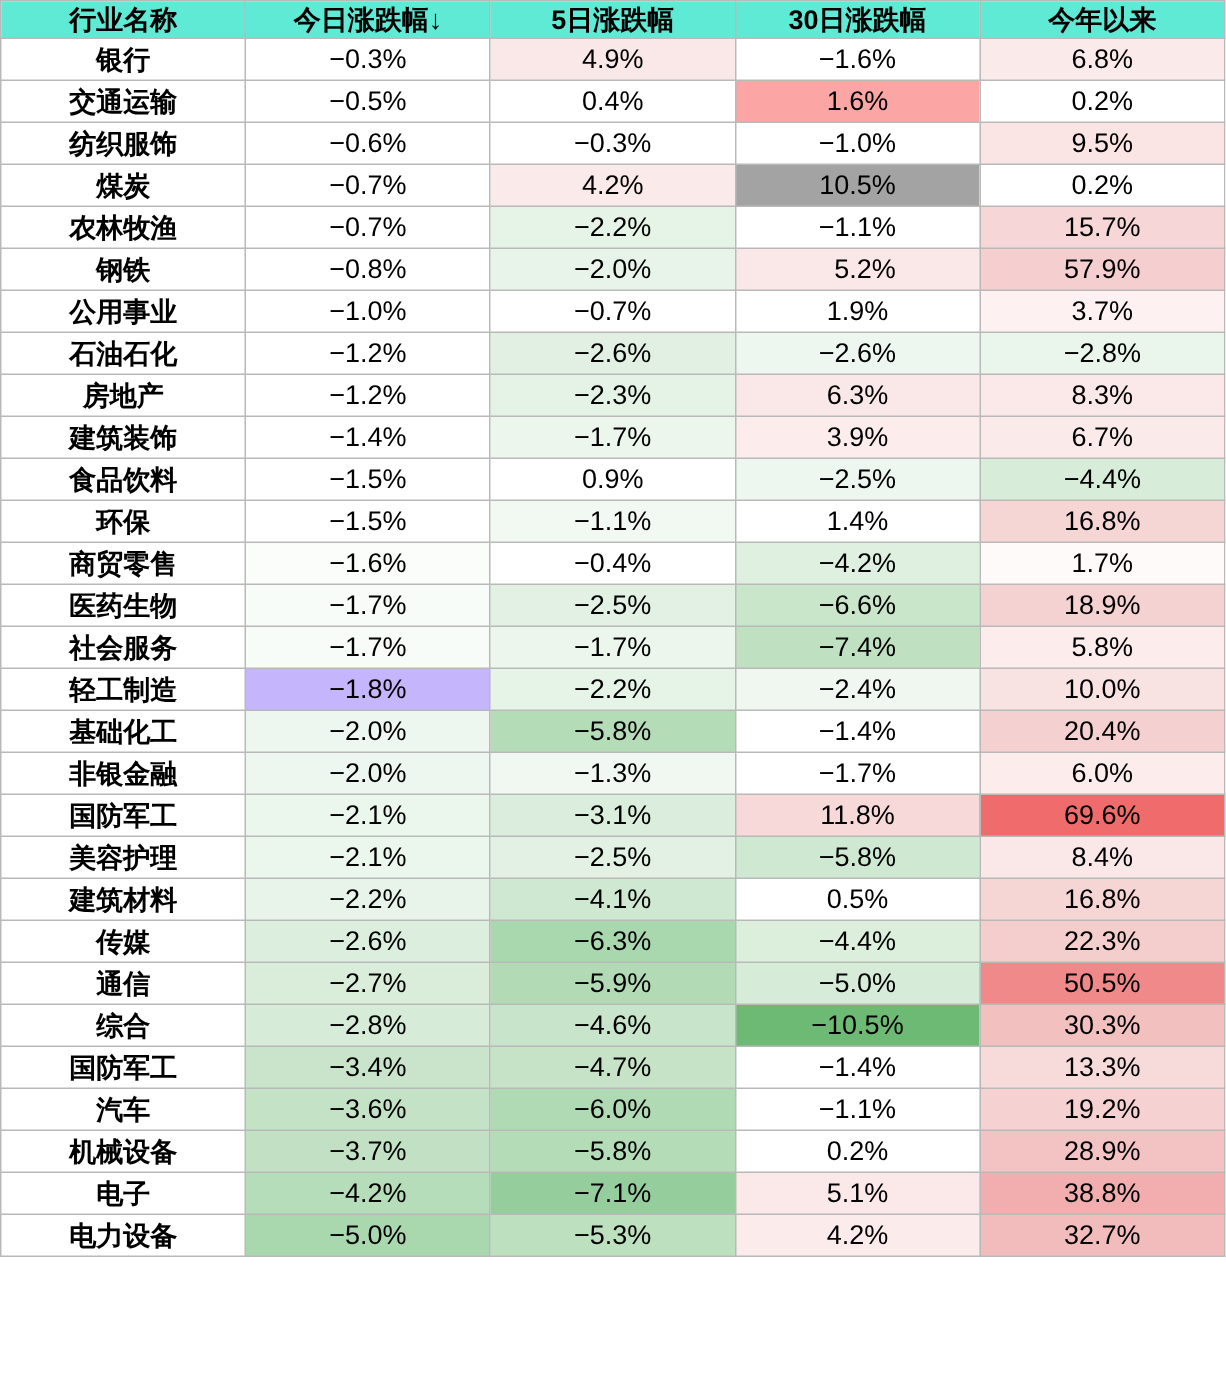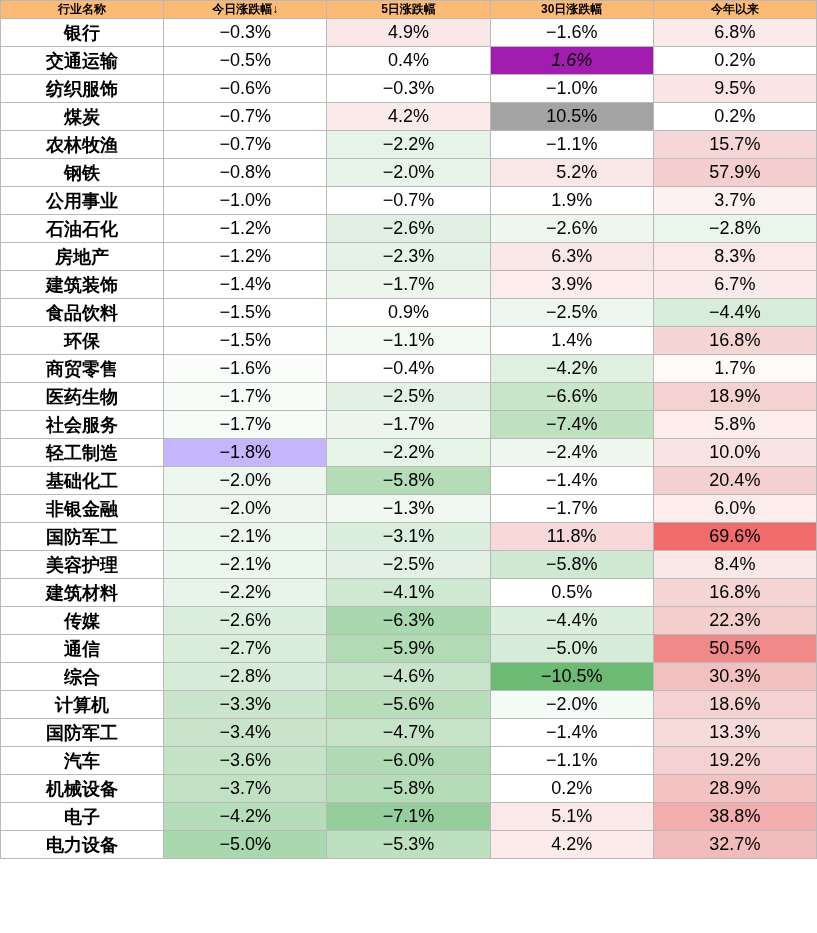--- a/index.html
+++ b/index.html
@@ -23,24 +23,24 @@
   #sector-table th, #sector-table td {
     border: 1px solid #b9b9b9;
     text-align: center;
     vertical-align: middle;
     font-size: 18px;
     height: 28px;
     padding: 0;
     box-sizing: border-box;
   }
   #sector-table thead th {
-    background: #fdba74;
+    background: #5eead4;
     font-weight: bold;
     color: #000;
-    font-size: 12px;
+    font-size: 18px;
     height: 15px;
   }
   #sector-table tbody td.name {
     font-weight: bold;
     color: #000;
   }
   #sector-table tbody td.val {
     color: #000;
     font-weight: normal;
   }
@@ -70,21 +70,21 @@
         <td class="name">银行</td>
         <td class="val" style="background-color: rgb(255, 255, 255);">−0.3%</td>
         <td class="val" style="background-color: rgb(250, 232, 232);">4.9%</td>
         <td class="val" style="background-color: rgb(255, 255, 255);">−1.6%</td>
         <td class="val" style="background-color: rgb(251, 234, 234);">6.8%</td>
       </tr>
       <tr>
         <td class="name">交通运输</td>
         <td class="val" style="background-color: rgb(255, 255, 255);">−0.5%</td>
         <td class="val" style="background-color: rgb(255, 255, 255);">0.4%</td>
-        <td class="val" style="background-color: #a21caf; font-style: italic;">1.6%</td>
+        <td class="val" style="background-color: #fca5a5;">1.6%</td>
         <td class="val" style="background-color: rgb(255, 255, 255);">0.2%</td>
       </tr>
       <tr>
         <td class="name">纺织服饰</td>
         <td class="val" style="background-color: rgb(255, 255, 255);">−0.6%</td>
         <td class="val" style="background-color: rgb(255, 255, 255);">−0.3%</td>
         <td class="val" style="background-color: rgb(255, 255, 255);">−1.0%</td>
         <td class="val" style="background-color: rgb(250, 228, 228);">9.5%</td>
       </tr>
       <tr>
@@ -228,27 +228,20 @@
         <td class="val" style="background-color: rgb(240, 138, 138);">50.5%</td>
       </tr>
       <tr>
         <td class="name">综合</td>
         <td class="val" style="background-color: rgb(214, 236, 216);">−2.8%</td>
         <td class="val" style="background-color: rgb(200, 228, 202);">−4.6%</td>
         <td class="val" style="background-color: rgb(108, 186, 116);">−10.5%</td>
         <td class="val" style="background-color: rgb(243, 192, 192);">30.3%</td>
       </tr>
       <tr>
-        <td class="name">计算机</td>
-        <td class="val" style="background-color: rgb(203, 229, 205);">−3.3%</td>
-        <td class="val" style="background-color: rgb(183, 221, 186);">−5.6%</td>
-        <td class="val" style="background-color: rgb(244, 250, 245);">−2.0%</td>
-        <td class="val" style="background-color: rgb(245, 210, 210);">18.6%</td>
-      </tr>
-      <tr>
         <td class="name">国防军工</td>
         <td class="val" style="background-color: rgb(201, 228, 203);">−3.4%</td>
         <td class="val" style="background-color: rgb(198, 227, 200);">−4.7%</td>
         <td class="val" style="background-color: rgb(255, 255, 255);">−1.4%</td>
         <td class="val" style="background-color: rgb(247, 218, 218);">13.3%</td>
       </tr>
       <tr>
         <td class="name">汽车</td>
         <td class="val" style="background-color: rgb(196, 226, 198);">−3.6%</td>
         <td class="val" style="background-color: rgb(176, 218, 180);">−6.0%</td>

